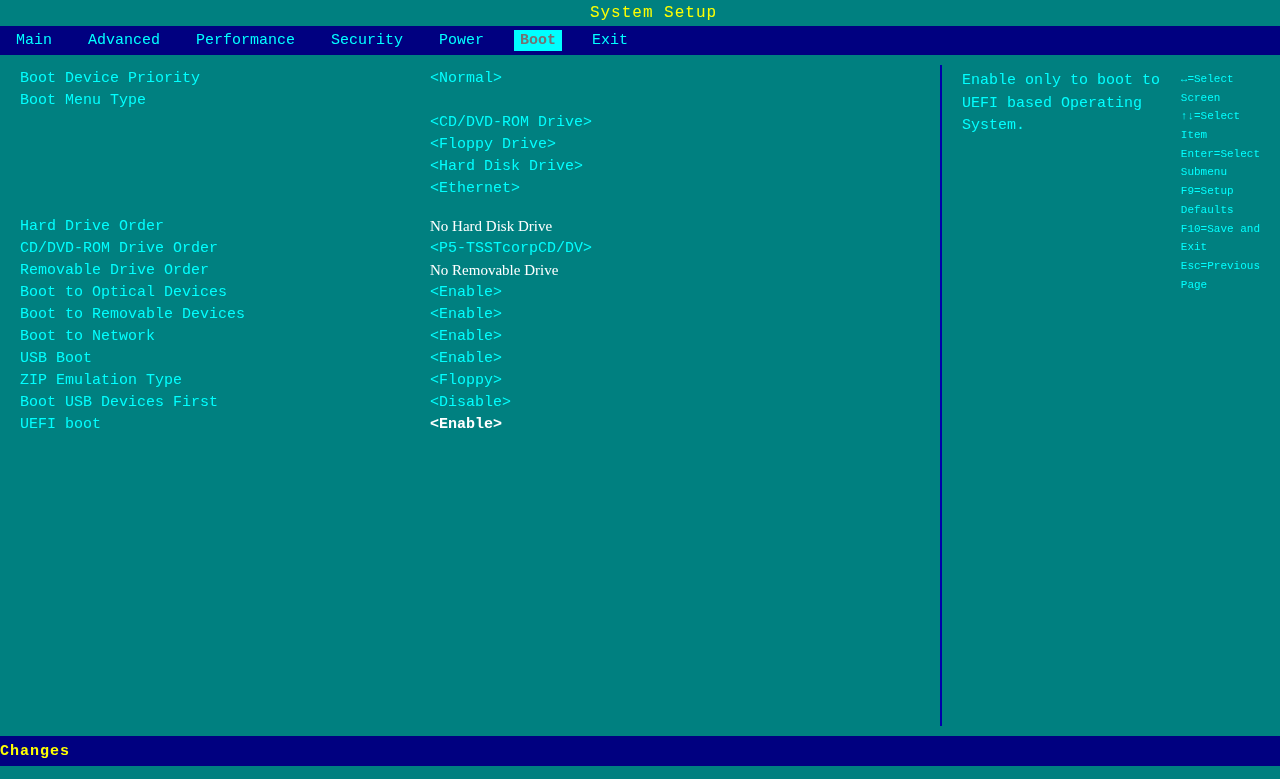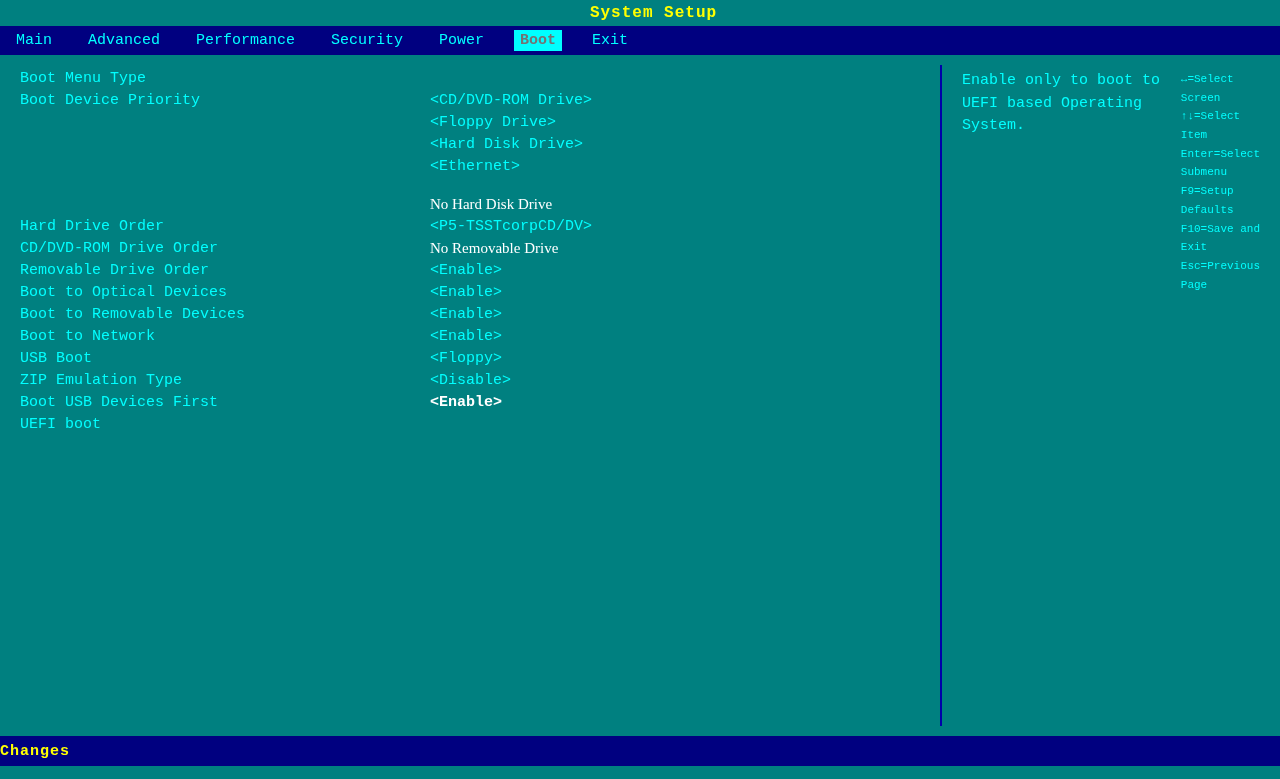--- a/index.html
+++ b/index.html
@@ -17,21 +17,21 @@
       overflow: hidden;
       position: relative;
     }
 
     
     #title-bar {
       background-color: #008080;
       text-align: center;
       padding: 4px 0;
       color: #ffff00;
-      font-weight: bold;
+      font-weight: normal;
       font-size: 16px;
       letter-spacing: 1px;
       margin-left: 27px;
     }
 
     
     #nav-bar {
       background-color: #000080;
       display: flex;
       align-items: center;
@@ -164,26 +164,26 @@
   <span class="nav-item">Power</span>
   <span class="nav-item active">Boot</span>
   <span class="nav-item">Exit</span>
 </div>
 
 <div id="main-content">
   <div id="left-panel">
     <div id="settings-labels">
 
       <div class="setting-row">
+        <span class="setting-label">Boot Device Priority</span>
+      </div>
+      <div class="setting-row">
         <span class="setting-label">Boot Menu Type</span>
       </div>
       <div class="setting-row">
-        <span class="setting-label">Boot Device Priority</span>
-      </div>
-      <div class="setting-row">
           <span class="setting-label">&nbsp;</span>
         </div>
       <div class="setting-row">
           <span class="setting-label">&nbsp;</span>
         </div>
       <div class="setting-row">
           <span class="setting-label">&nbsp;</span>
         </div>
       <div class="setting-row">
           <span class="setting-label">&nbsp;</span>
@@ -216,20 +216,23 @@
       <div class="setting-row">
         <span class="setting-label">Boot USB Devices First</span>
       </div>
       <div class="setting-row">
         <span class="setting-label">UEFI boot</span>
       </div>
     </div>
 
     <div id="settings-values">
 
+      <div class="setting-row">
+        <span class="setting-value">&lt;Normal&gt;</span>
+      </div>
       <div class="setting-row">
         <span class="setting-value">&nbsp;</span>
       </div>
       <div class="setting-row">
         <span class="setting-value">&lt;CD/DVD-ROM Drive&gt;</span>
       </div>
       <div class="setting-row">
         <span class="setting-value">&lt;Floppy Drive&gt;</span>
       </div>
       <div class="setting-row">

